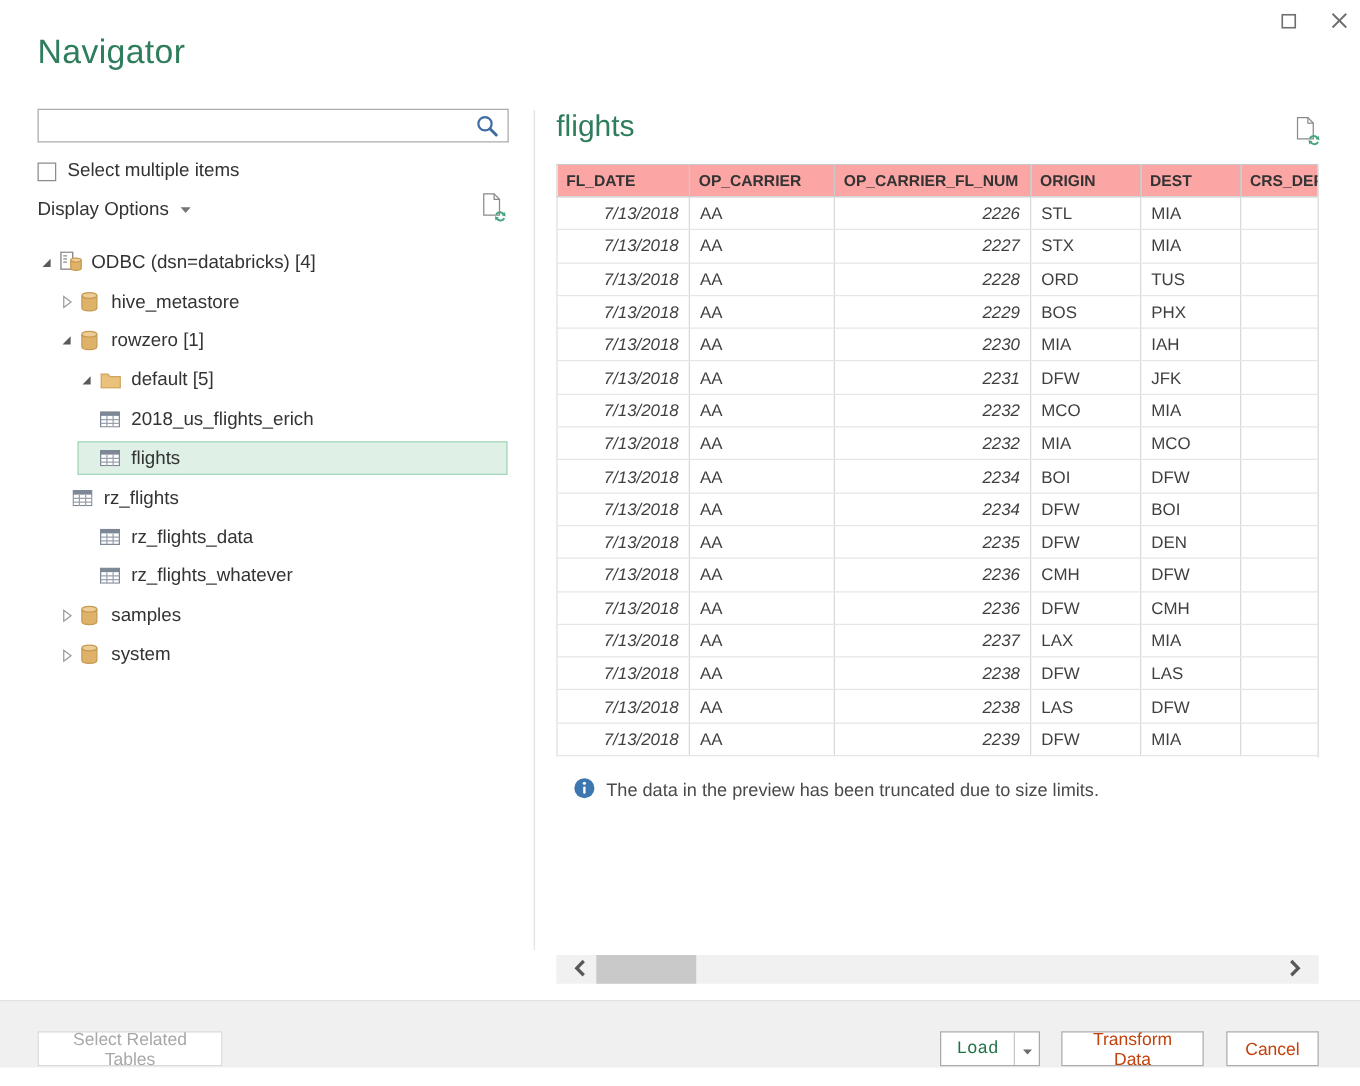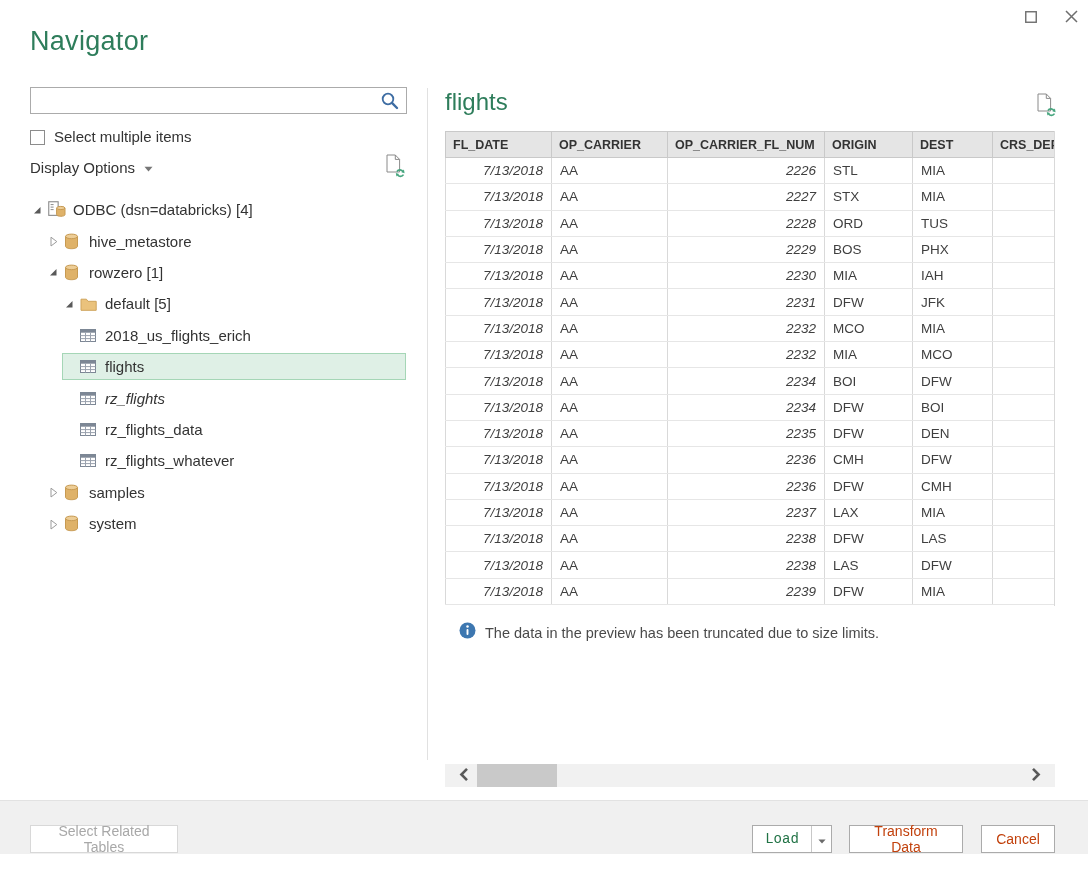--- a/index.html
+++ b/index.html
@@ -47,21 +47,21 @@
 
   .v-sep{position:absolute;left:427px;top:88px;width:1px;height:672px;background:#e1e1e1;}
 
   
   .preview-title{position:absolute;left:445px;top:88px;font-size:24px;font-weight:300;color:var(--accent);}
   .preview-refresh{position:absolute;left:1034px;top:90px;width:26px;height:30px;display:flex;align-items:center;justify-content:center;}
 
   .table-wrap{position:absolute;left:445px;top:131px;width:610px;height:475px;overflow:hidden;border-right:1px solid #d9d9d9;}
   table.preview{border-collapse:collapse;table-layout:fixed;width:617px;}
   table.preview th{
-    height:26px;background:#e5e5e5;border:1px solid #c9c9c9;
+    height:26px;background:#fca5a5;border:1px solid #c9c9c9;
     font-size:12.5px;font-weight:bold;color:#333;text-align:left;
     padding:0 7px;white-space:nowrap;overflow:hidden;
   }
   table.preview td{
     height:26.3px;border:1px solid #e6e6e6;border-left-color:#d9d9d9;border-right-color:#d9d9d9;
     font-size:13.5px;color:#3f3f3f;padding:0 8px;white-space:nowrap;overflow:hidden;
   }
   table.preview td.align-right{text-align:right;font-style:italic;}
 
   .notice{position:absolute;left:459px;top:622px;display:flex;align-items:center;gap:9px;}
@@ -227,21 +227,21 @@
           <span class="tree-icon">
             <svg width="16" height="13" viewBox="0 0 16 13">
               <rect x="0.5" y="0.5" width="15" height="12" fill="#fff" stroke="#7d8795"></rect>
               <rect x="0.5" y="0.5" width="15" height="3.2" fill="#7d8795"></rect>
               <path d="M5.5 3.7 V12.5 M10.5 3.7 V12.5 M0.5 6.6 H15.5 M0.5 9.6 H15.5" stroke="#9aa2ae" fill="none"></path>
             </svg>
           </span>
           <span class="tree-label">flights</span>
         </span>
       </div>
-      <div class="tree-row" style="padding-left: 62px; font-style: italic;">
+      <div class="tree-row" style="padding-left: 40px;">
         <span class="tree-content">
           <span class="tree-arrow"></span>
           <span class="tree-icon">
             <svg width="16" height="13" viewBox="0 0 16 13">
               <rect x="0.5" y="0.5" width="15" height="12" fill="#fff" stroke="#7d8795"></rect>
               <rect x="0.5" y="0.5" width="15" height="3.2" fill="#7d8795"></rect>
               <path d="M5.5 3.7 V12.5 M10.5 3.7 V12.5 M0.5 6.6 H15.5 M0.5 9.6 H15.5" stroke="#9aa2ae" fill="none"></path>
             </svg>
           </span>
           <span class="tree-label">rz_flights</span>

